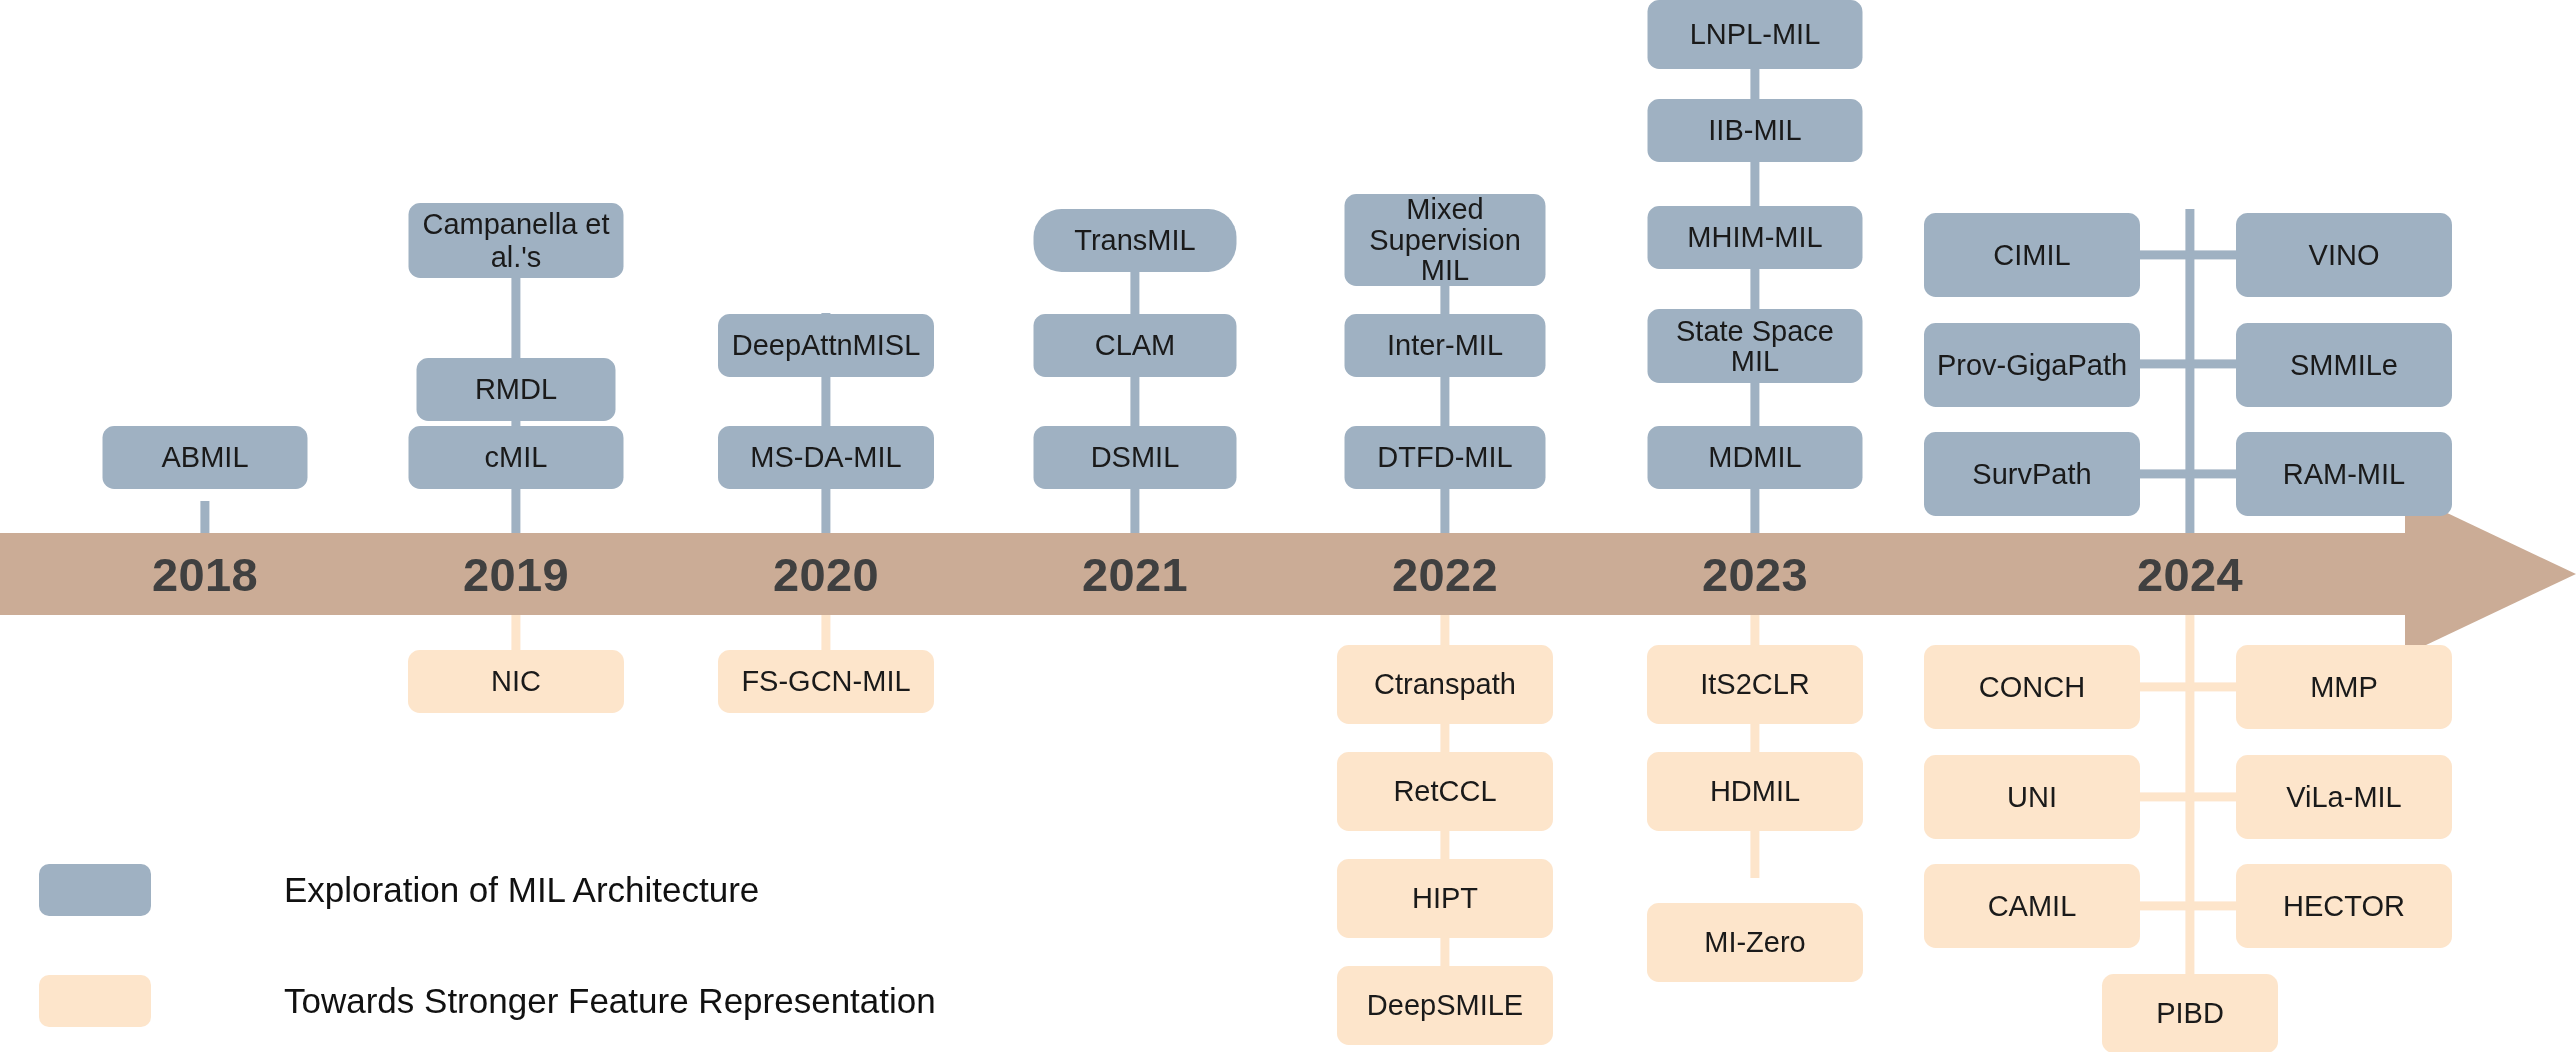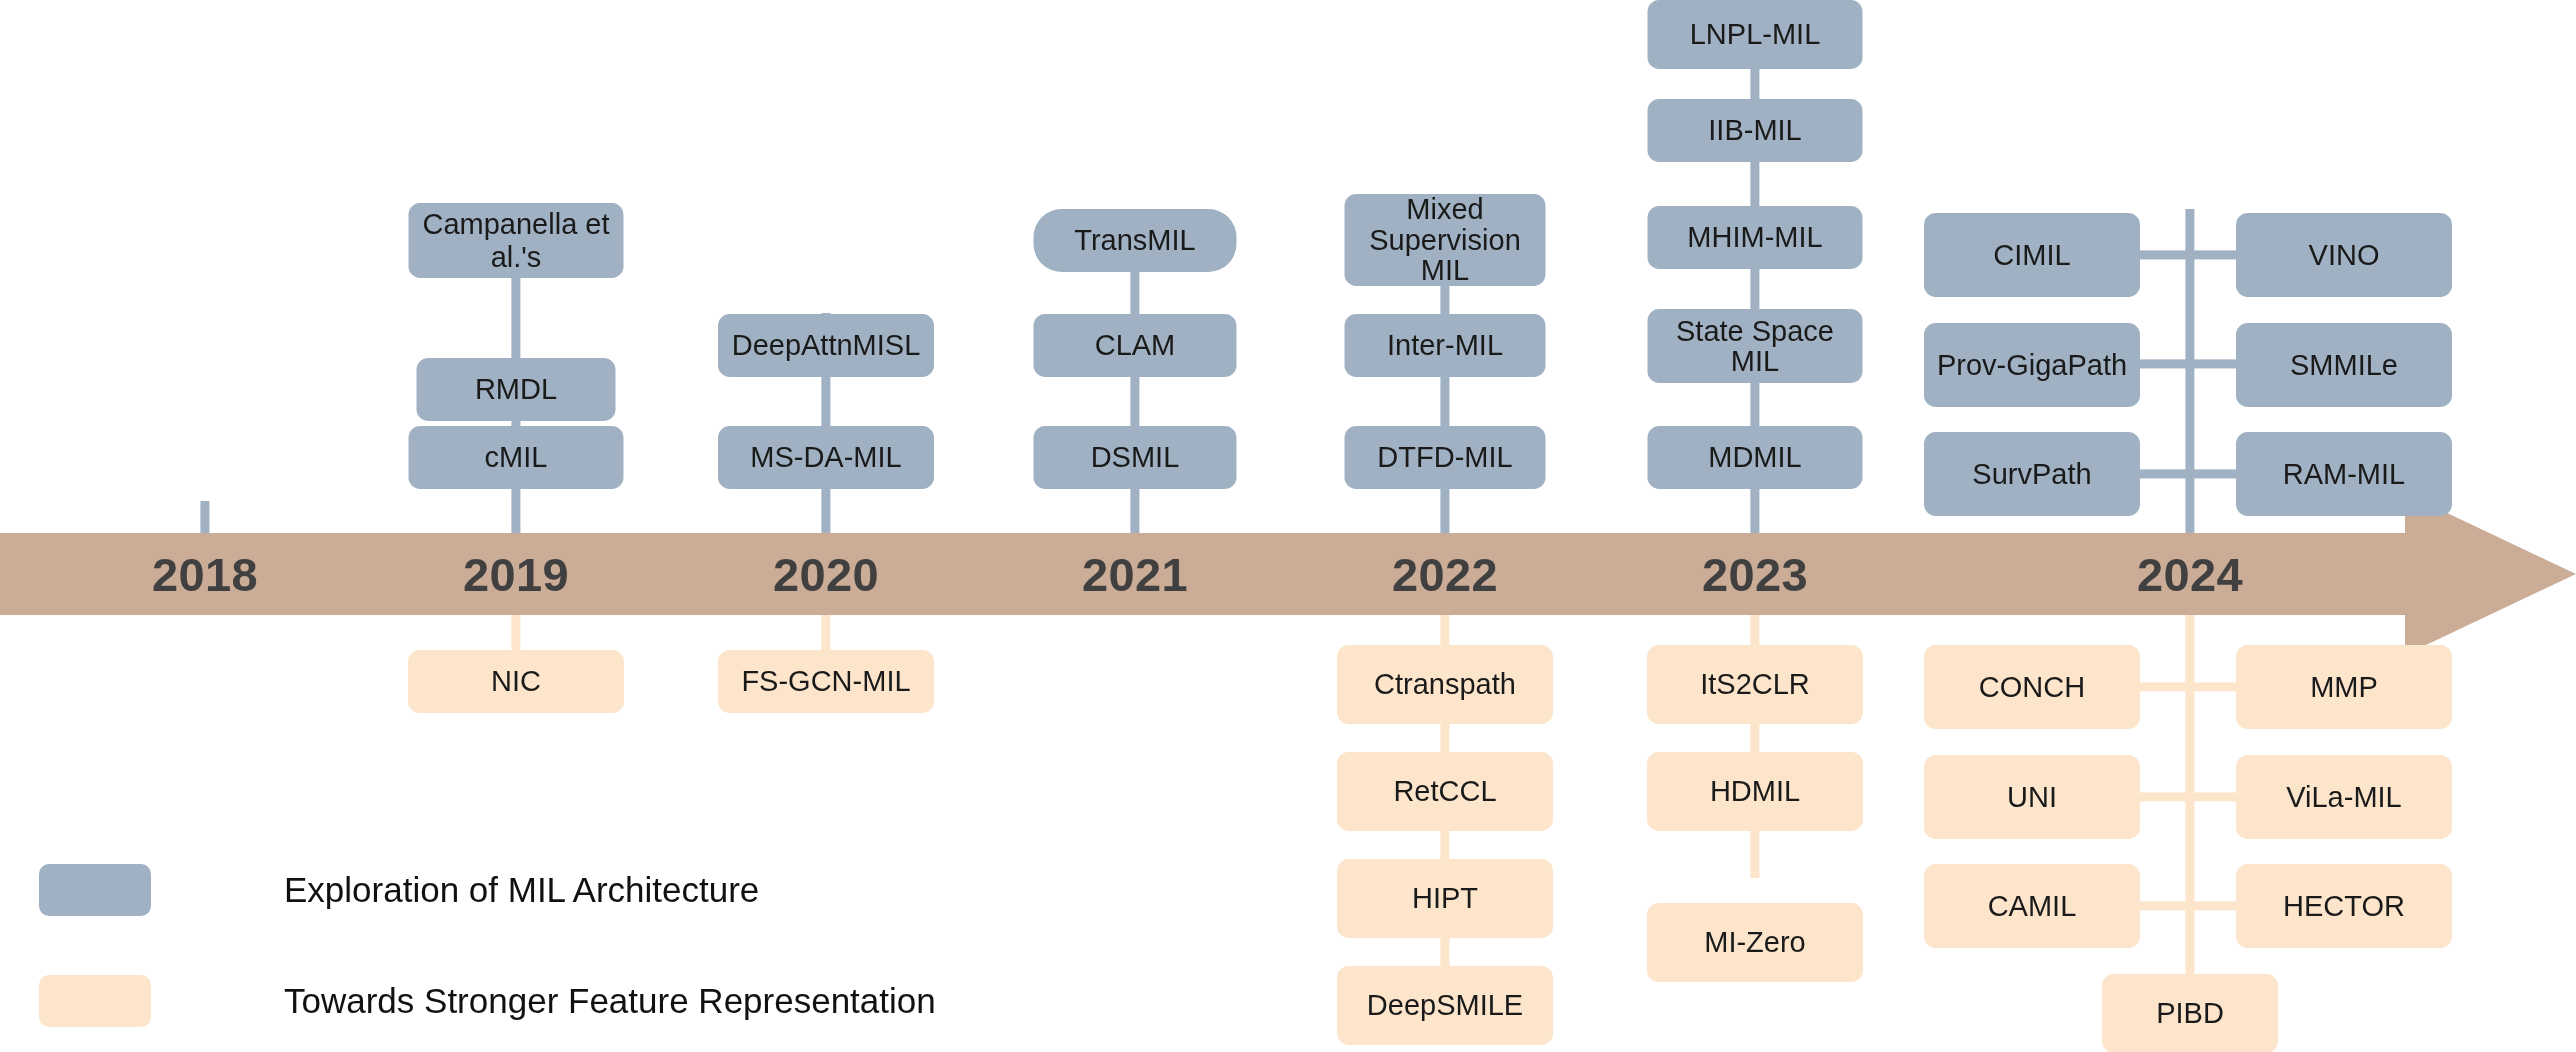--- a/index.html
+++ b/index.html
@@ -129,20 +129,21 @@
   <div class="timeline-head"></div>
 
   <div class="year-label" style="left:205px;">2018</div>
   <div class="year-label" style="left:516px;">2019</div>
   <div class="year-label" style="left:826px;">2020</div>
   <div class="year-label" style="left:1135px;">2021</div>
   <div class="year-label" style="left:1445px;">2022</div>
   <div class="year-label" style="left:1755px;">2023</div>
   <div class="year-label" style="left:2190px;">2024</div>
 
+  <div class="node blue" style="left:205px; top:426px; width:205px; height:63px;">ABMIL</div>
 
   <div class="node blue" style="left:516px; top:203px; width:215px; height:75px;">Campanella et al.'s</div>
   <div class="node blue" style="left:516px; top:314px; width:199px; height:63px;margin-top:44px;">RMDL</div>
   <div class="node blue" style="left:516px; top:426px; width:215px; height:63px;">cMIL</div>
 
   <div class="node blue" style="left:826px; top:314px; width:216px; height:63px;">DeepAttnMISL</div>
   <div class="node blue" style="left:826px; top:426px; width:216px; height:63px;">MS-DA-MIL</div>
 
   <div class="node blue" style="left:1135px; top:209px; width:203px; height:63px;border-radius:28px;">TransMIL</div>
   <div class="node blue" style="left:1135px; top:314px; width:203px; height:63px;">CLAM</div>

